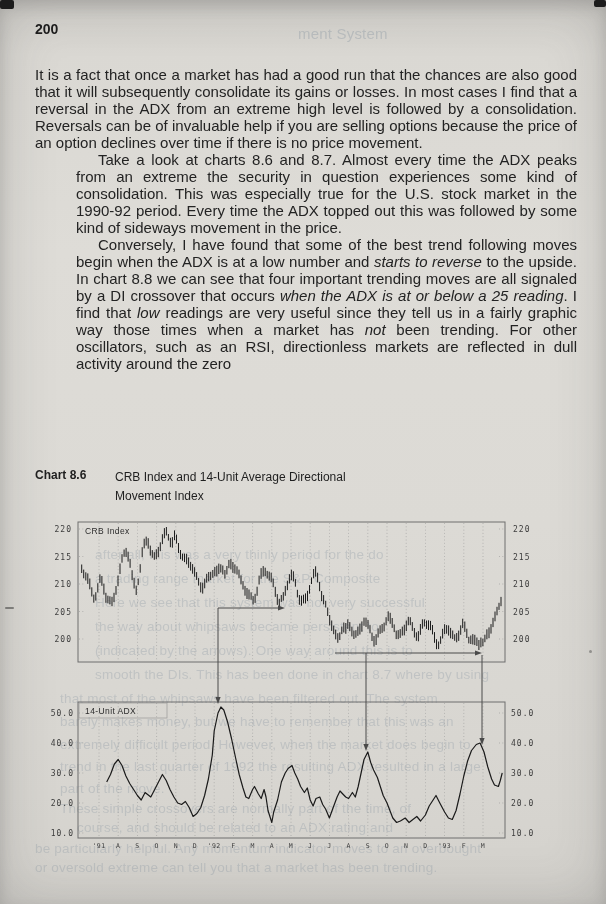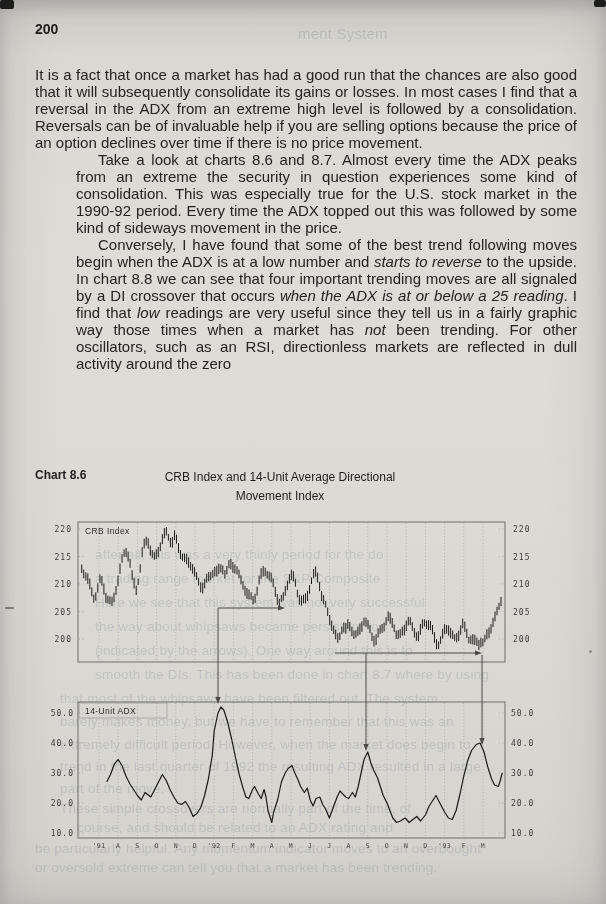--- a/index.html
+++ b/index.html
@@ -11,21 +11,21 @@
   }
   .hdr{position:absolute;top:21px;left:35px;right:30px;display:flex;justify-content:space-between;
        font-size:14px;font-weight:bold;color:#1d1d1d;}
   .body-text{position:absolute;left:35px;top:66px;width:542px;font-size:15px;line-height:17px;
        text-align:justify;color:#232323;}
   .body-text p{margin:0;}
   .body-text p.indent{text-indent:22px;margin-left:41px;}
   .body-text i{font-style:italic;}
   .caption{position:absolute;left:35px;top:468px;display:flex;font-size:12px;color:#1f1f1f;}
   .caption .cap-label{font-weight:bold;width:80px;flex:0 0 80px;}
-  .caption .cap-text{width:330px;line-height:19px;text-align:center;}
+  .caption .cap-text{width:330px;line-height:19px;}
   .ghost{position:absolute;font-size:13.5px;color:rgba(110,128,145,.9);opacity:.26;white-space:nowrap;
          letter-spacing:.2px;}
   .ghost.hdrghost{font-size:15px;opacity:.3;}
   svg.chart{position:absolute;left:0;top:0;pointer-events:none;}
   .frame{fill:none;stroke:#6e6e6e;stroke-width:1;}
   .grid{stroke:#989898;stroke-width:.8;stroke-dasharray:1 2.3;opacity:.75;}
   .bar{stroke:#1d1d1d;stroke-width:1;}
   .series{fill:none;stroke:#1a1a1a;stroke-width:1.2;stroke-linejoin:round;}
   .ylab{font-family:"DejaVu Sans Mono",monospace;font-size:8px;letter-spacing:1px;fill:#3c3c3c;}
   .xlab{font-family:"DejaVu Sans Mono",monospace;font-size:6.5px;letter-spacing:.4px;fill:#3c3c3c;}

